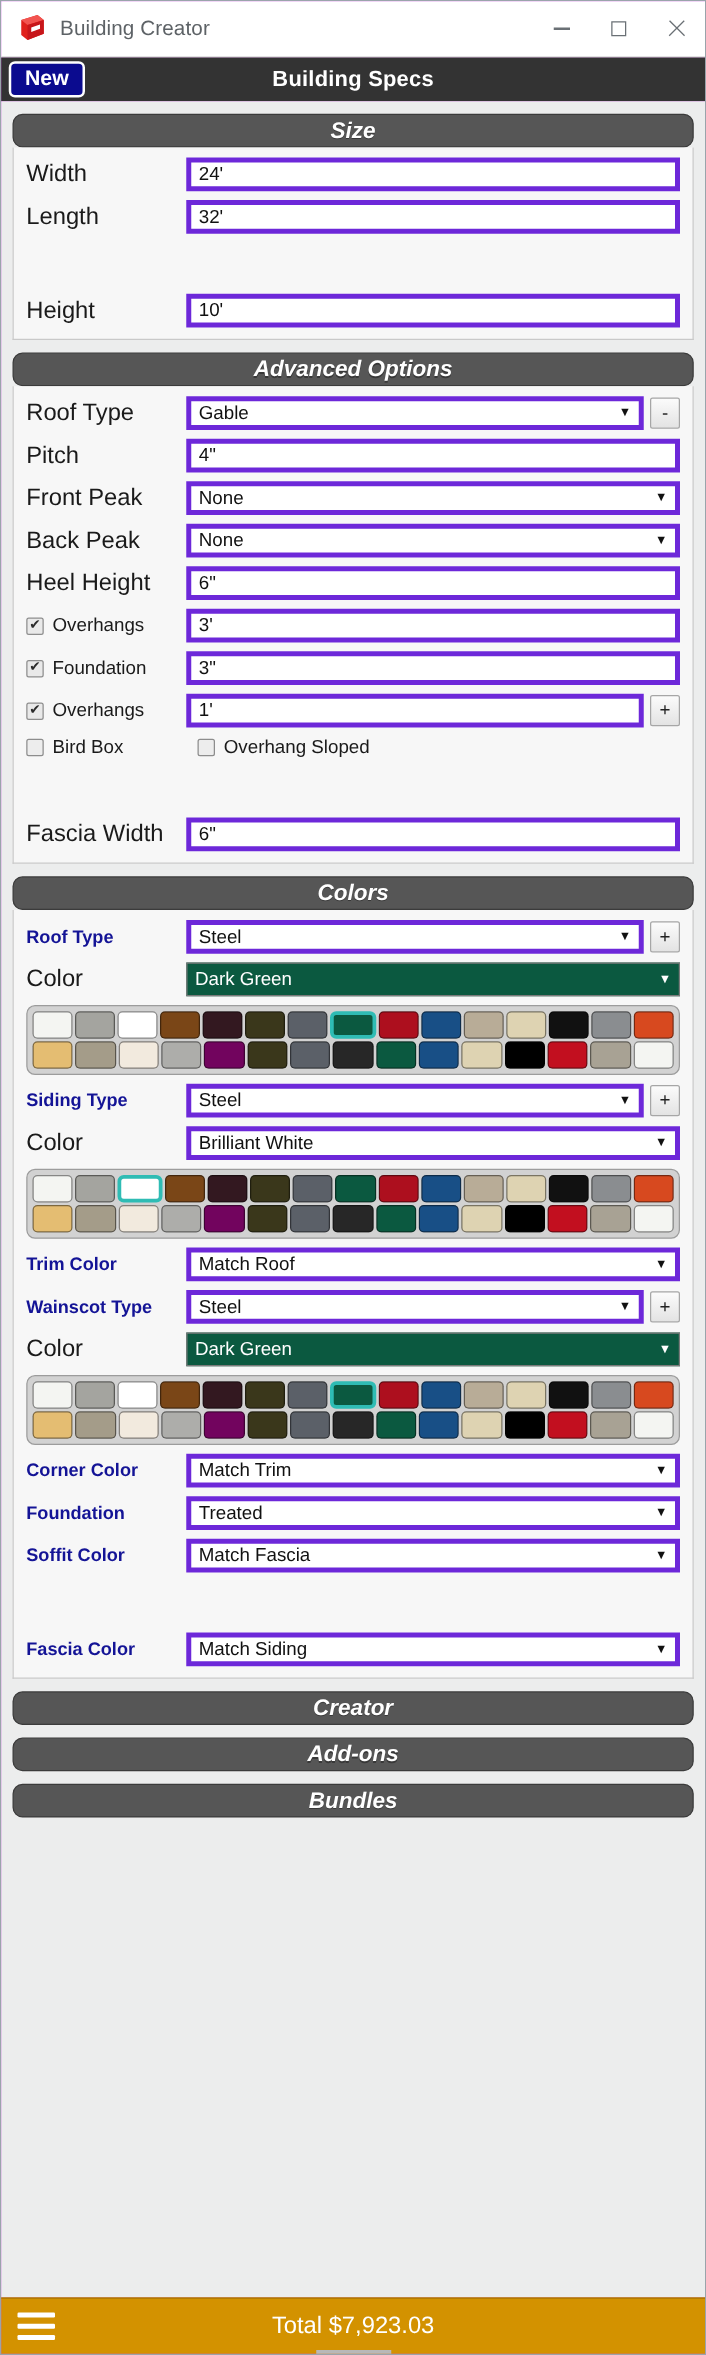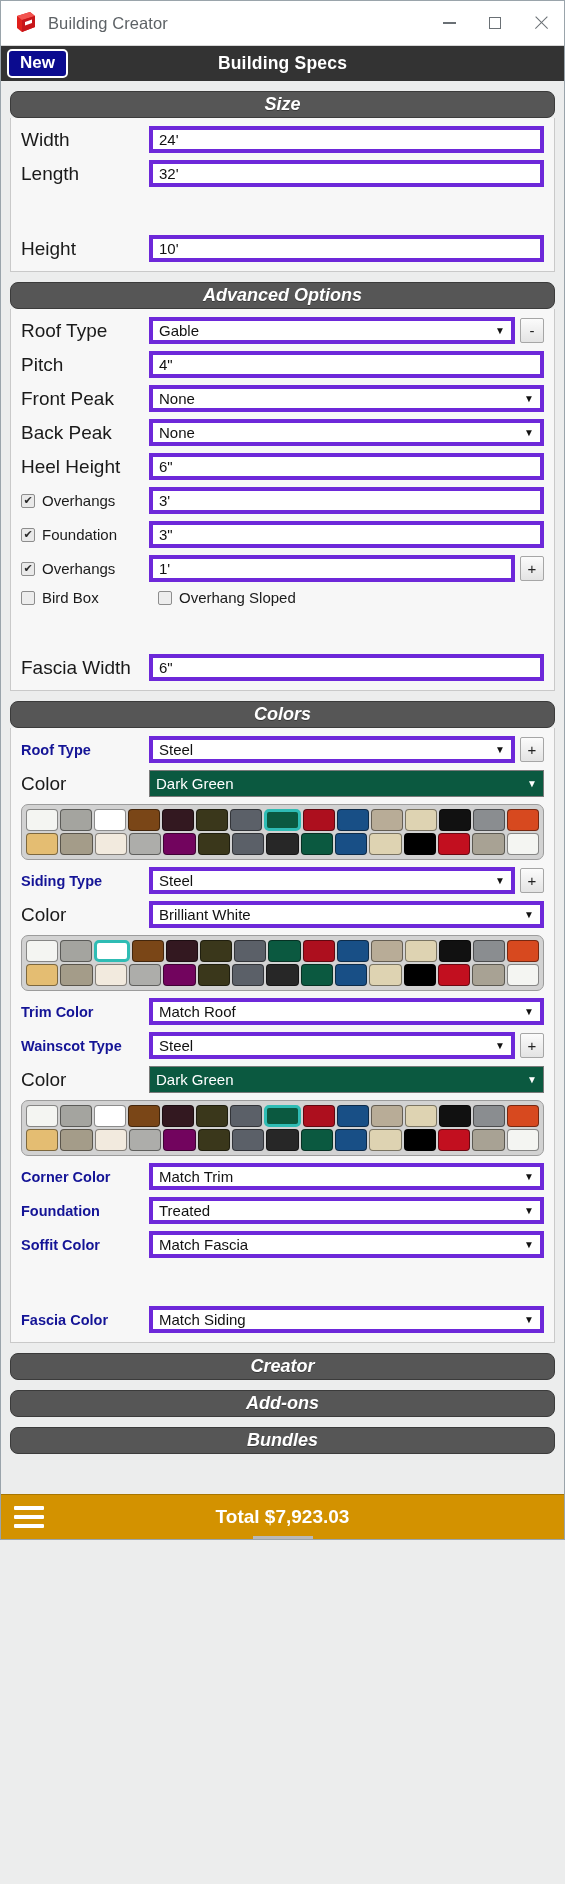--- a/index.html
+++ b/index.html
@@ -4,21 +4,21 @@
 <style>
   html,body{margin:0;padding:0;}
   body{
     width:565px;height:1884px;
     background:#eceded;
     font-family:"Liberation Sans",sans-serif;
     -webkit-font-smoothing:antialiased;
     overflow:hidden;
   }
   .app{
-    position:relative;width:565px;height:1540px;
+    position:relative;width:565px;height:1884px;
     border:1px solid #9aa4ab;box-sizing:border-box;
     background:#d946ef;display:flex;flex-direction:column;
   }
   
   .titlebar{
     height:45px;background:#ffffff;display:flex;align-items:center;
     flex:0 0 45px;border-bottom:1px solid #d7d7d7;box-sizing:border-box;
   }
   .app-logo{width:26px;height:26px;margin-left:12px;margin-right:9px;flex:0 0 auto;position:relative;}
   .app-title{
@@ -123,21 +123,21 @@
 
   
   .footer{
     flex:0 0 44px;height:44px;background:#d39200;display:flex;align-items:center;
     position:relative;border-top:1px solid #a87600;
   }
   .burger{margin-left:13px;width:30px;display:flex;flex-direction:column;gap:5px;}
   .burger i{display:block;height:4px;background:#ffffff;border-radius:1px;}
   .total{
     position:absolute;left:0;right:0;text-align:center;color:#ffffff;
-    font-size:19px;font-weight:bold;
+    font-size:19px;font-weight:normal;
   }
   .scrollhint{
     position:absolute;bottom:0;left:50%;transform:translateX(-50%);
     width:60px;height:3px;background:#b8b8b8;
   }
 </style>
 </head>
 <body>
 
 <div class="app">

